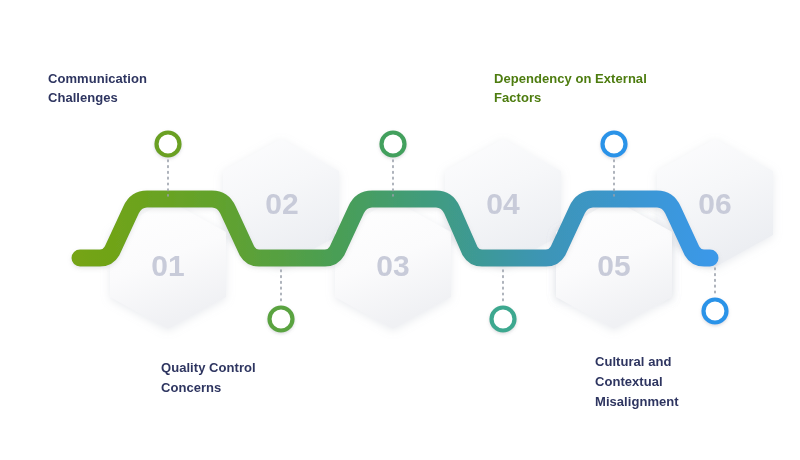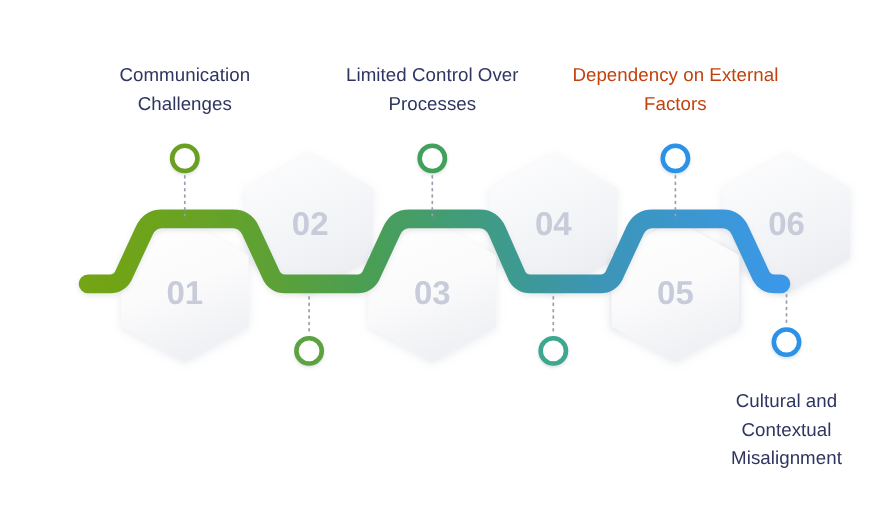--- a/index.html
+++ b/index.html
@@ -21,27 +21,27 @@
   }
   #canvas {
     position: absolute;
     left: 0;
     top: 0;
     width: 800px;
     height: 460px;
   }
   .step-label {
     position: absolute;
-    text-align: center;
     color: #2e3560;
-    font-size: 17px;
+    font-size: 13px;
     line-height: 1.52;
     font-family: "Liberation Sans", sans-serif;
     letter-spacing: 0.05px;
     white-space: pre-line;
+    font-weight: bold;
   }
   .label-above {  }
   .label-below {  }
 </style>
 </head>
 <body>
 
 <div id="infographic" style="background: rgb(255, 255, 255);">
 
   <svg id="canvas" viewBox="0 0 800 460">
@@ -141,25 +141,25 @@
       <circle cx="393" cy="144" r="11.5" stroke="#42a05d"></circle>
       <circle cx="503" cy="319" r="11.5" stroke="#3da88f"></circle>
       <circle cx="614" cy="144" r="11.5" stroke="#2b93e8"></circle>
       <circle cx="715" cy="311" r="11.5" stroke="#2b93e8"></circle>
     </g>
   </svg>
 
   <div class="step-label label-above" style="left: 48px; width: 240px; bottom: 352px; color: rgb(46, 53, 96);">Communication
 Challenges</div>
 
-
-  <div class="step-label label-above" style="left: 273px; width: 240px; bottom: 352px; color: rgb(46, 53, 96);">Limited Control Over
-Processes</div>
+  <div class="step-label label-below" style="left: 161px; width: 240px; top: 358px; color: rgb(46, 53, 96);">Quality Control
+Concerns</div>
 
 
-  <div class="step-label label-above" style="left: 494px; width: 240px; bottom: 352px; color: #c2410c;">Dependency on External
+
+  <div class="step-label label-above" style="left: 494px; width: 240px; bottom: 352px; color: #4d7c0f;">Dependency on External
 Factors</div>
 
   <div class="step-label label-below" style="left: 595px; width: 240px; top: 352px; color: rgb(46, 53, 96);">Cultural and
 Contextual
 Misalignment</div>
 
 </div>
 
 </body></html>

